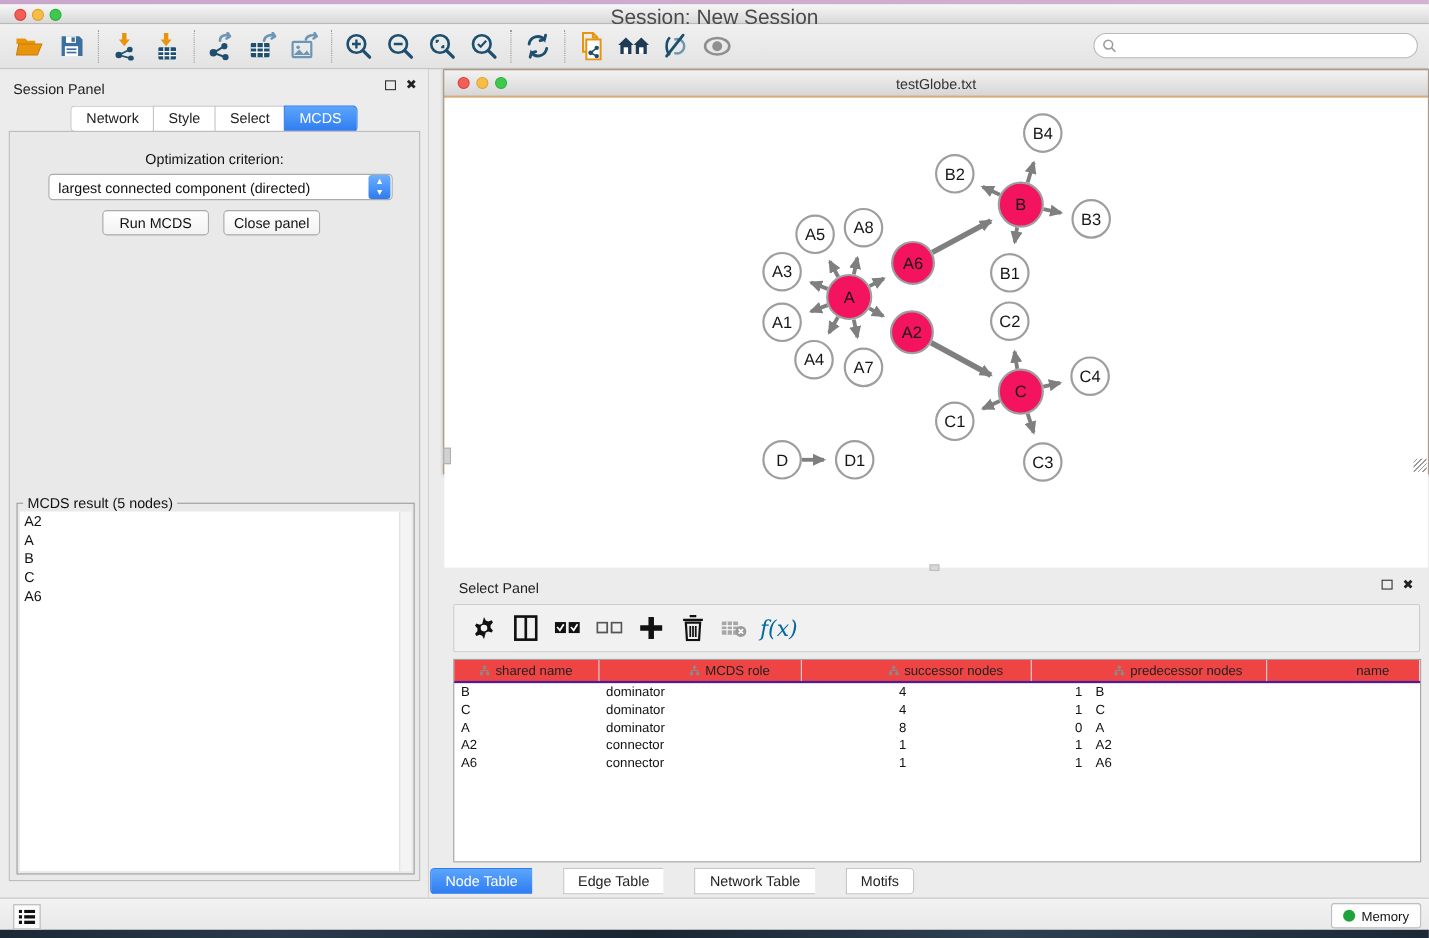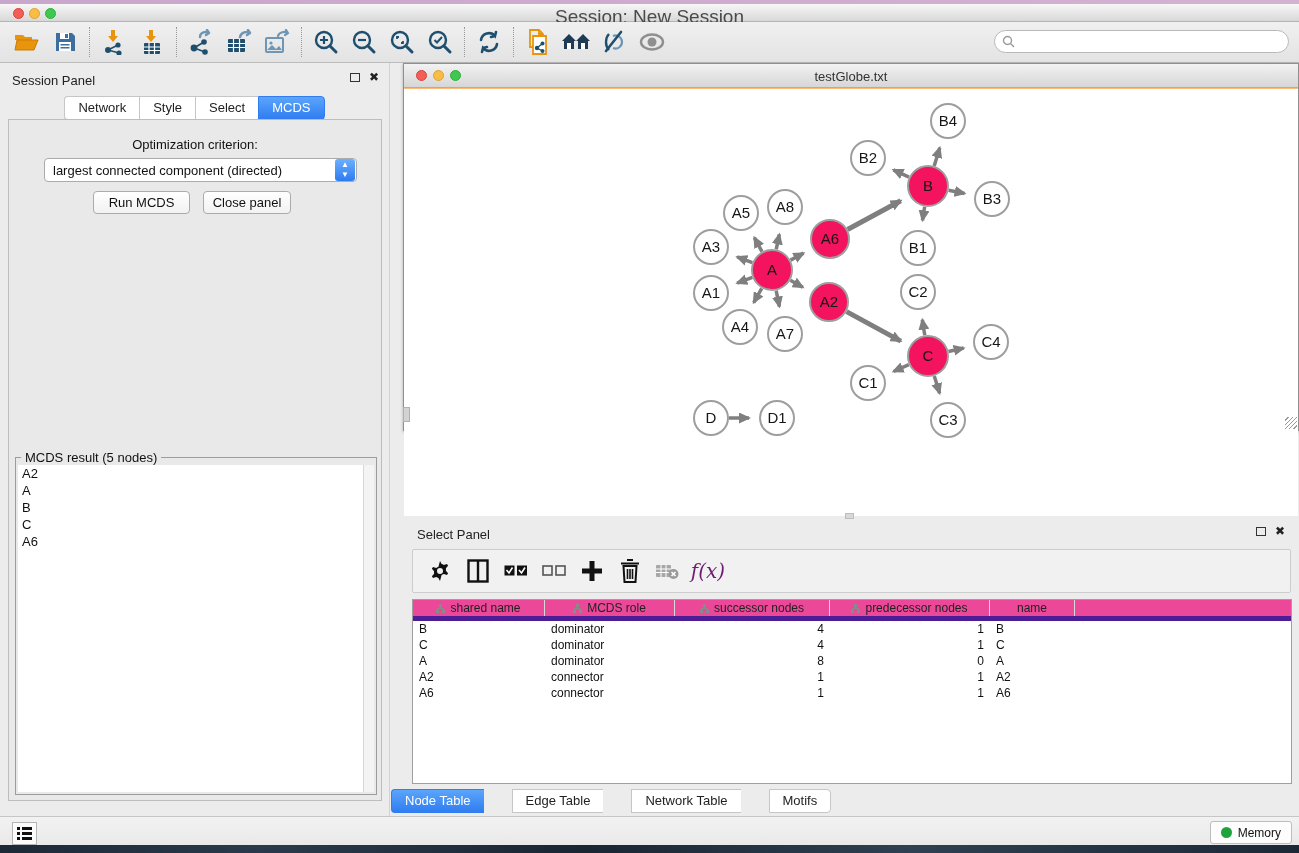--- a/index.html
+++ b/index.html
@@ -75,23 +75,23 @@
   #net-vthumb { position:absolute; left:-1px; top:343px; width:7px; height:15px; background:#d2d2d2; border:1px solid #b0b0b0; }
   #net-hthumb { left:845px; top:513px; width:9px; height:6px; background:#d8d8d8; border:1px solid #bdbdbd; }
 
   
   #table-panel { left:391px; top:520px; width:908px; height:296px; background:#ececec; }
   #tp-title { position:absolute; left:26px; top:7px; }
   #tp-toolbar { position:absolute; left:21px; top:29px; width:879px; height:44px;
      background:#f1f1f1; border:1px solid #cdcdcd; border-radius:2px; display:flex; align-items:center; padding-left:10px; gap:4px; }
   .tp-btn { width:34px; height:34px; display:flex; align-items:center; justify-content:center; cursor:pointer; color:#111; }
   .tp-btn.disabled { cursor:default; }
-  #fx-label { font-family:"DejaVu Serif",serif; font-style:italic; font-size:20px; color:#701a75; margin-left:2px; }
+  #fx-label { font-family:"DejaVu Serif",serif; font-style:italic; font-size:20px; color:#0369a1; margin-left:2px; }
   #node-table { position:absolute; left:21px; top:79px; width:880px; height:185px; background:#fff; border:1px solid #9f9f9f; }
-  #nt-header { display:flex; height:21px; background:#ec4899; border-bottom:5px solid #4c1d95; }
+  #nt-header { display:flex; height:21px; background:#ef4444; border-bottom:2px solid #4c1d95;justify-content:space-between; }
   .nt-hcell { display:flex; align-items:center; justify-content:center; gap:5px; font-size:12px; color:#222;
      border-right:1px solid #d8d8d8; height:100%; }
   .nt-row { display:flex; height:16px; align-items:center; }
   .nt-cell { font-size:12px; color:#111; padding:0 6px; white-space:nowrap; overflow:hidden; }
   .al { text-align:left; } .ar { text-align:right; }
   #tp-tabs { position:absolute; left:0; top:269px; width:100%; display:flex; justify-content:flex-start;gap:28px; }
 
   
   #status-bar { left:0; top:816px; width:1299px; height:29px; background:linear-gradient(#f2f2f2,#e9e9e9);
      border-top:1px solid #c6c6c6; }

